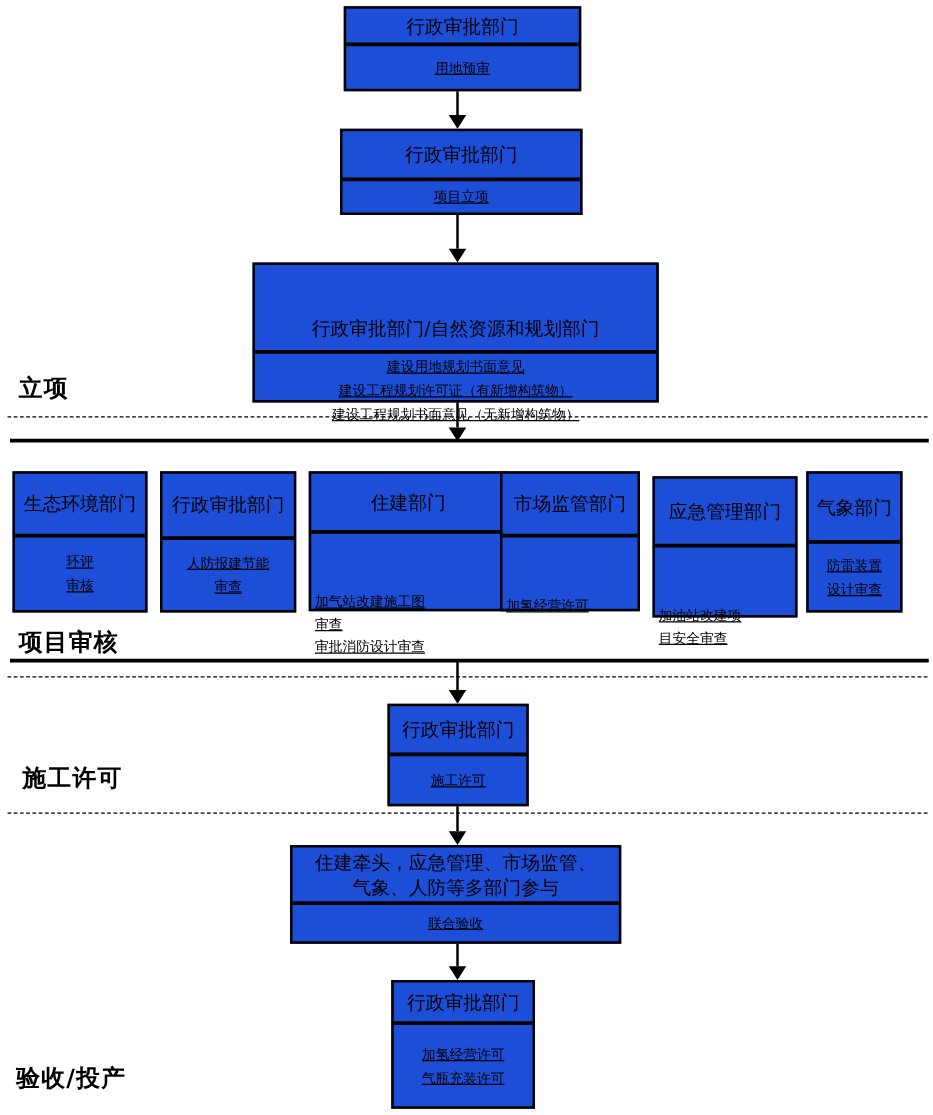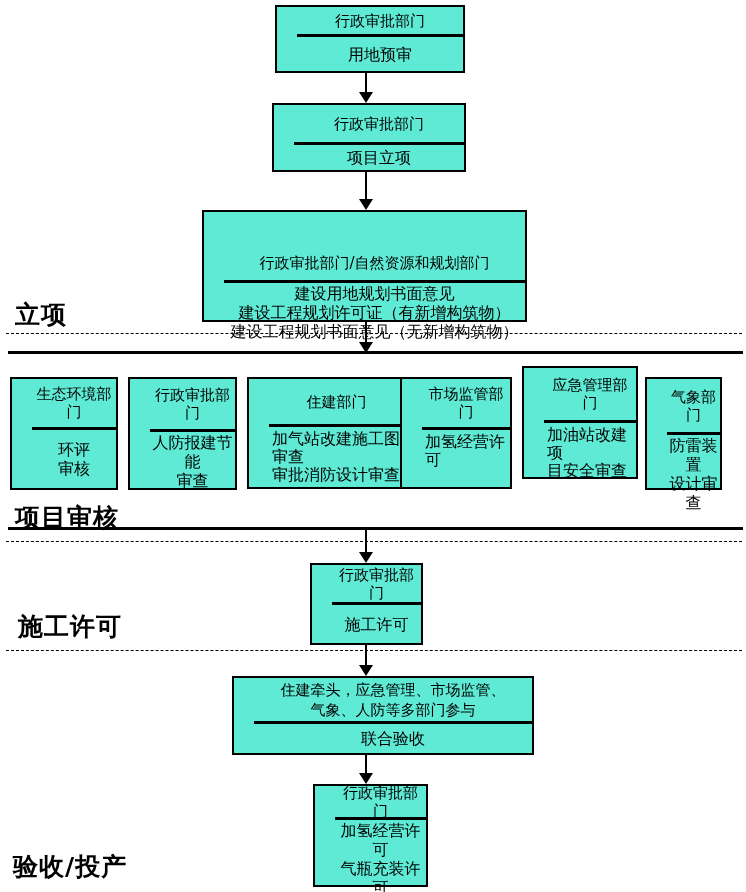--- a/index.html
+++ b/index.html
@@ -1,45 +1,45 @@
 <!DOCTYPE html>
 <html><head>
 <meta charset="utf-8">
 <style>
   html,body{margin:0;padding:0;background:#fff;}
   .canvas{
     position:relative;width:746px;height:892px;background:#ffffff;
     font-family:"DejaVu Sans","Liberation Sans",sans-serif;color:#000;overflow:hidden;
   }
   
-  .node{position:absolute;border:2px solid #000;background:#5eead4;box-sizing:border-box;
-        display:flex;flex-direction:column;padding-left:20px;}
+  .node{position:absolute;border:2px solid #000;background:#1d4ed8;box-sizing:border-box;
+        display:flex;flex-direction:column;}
   .node .hdr{flex:none;border-bottom:3px solid #000;display:flex;align-items:center;
              justify-content:center;text-align:center;white-space:pre-line;
              font-size:15px;line-height:18px;box-sizing:border-box;padding:1px 2px;}
   .node .bdy{flex:1;display:flex;align-items:center;justify-content:center;text-align:center;
-             white-space:pre-line;font-size:16px;line-height:19px;box-sizing:border-box;padding:1px 2px;}
+             white-space:pre-line;font-size:11px;line-height:19px;box-sizing:border-box;padding:1px 2px;text-decoration:underline;}
   .node .bdy.tl{align-items:flex-start;justify-content:flex-start;text-align:left;
-                padding:3px 3px;line-height:18px;}
+                padding:3px 3px;line-height:18px;margin-top:43px;}
 
   .node-a{left:275px;top:5px;width:190px;height:68px;}   .node-a .hdr{height:30px;}
   .node-b{left:272px;top:103px;width:194px;height:69px;} .node-b .hdr{height:40px;}
   .node-c{left:202px;top:210px;width:325px;height:112px;}.node-c .hdr{height:38px;margin-top:33px;}
   .node-r1{left:10px;top:377px;width:108px;height:113px;} .node-r1 .hdr{height:51px;}
   .node-r2{left:128px;top:377px;width:109px;height:113px;}.node-r2 .hdr{height:53px;}
   .node-r3{left:247px;top:377px;width:159px;height:112px;}.node-r3 .hdr{height:48px;}
   .node-r4{left:400px;top:377px;width:112px;height:112px;}.node-r4 .hdr{height:51px;}
-  .node-r5{left:522px;top:366px;width:116px;height:113px;}.node-r5 .hdr{height:55px;}
+  .node-r5{left:522px;top:381px;width:116px;height:113px;}.node-r5 .hdr{height:55px;}
   .node-r6{left:645px;top:377px;width:77px;height:113px;} .node-r6 .hdr{height:56px;}
   .node-d{left:310px;top:563px;width:113px;height:82px;}  .node-d .hdr{height:40px;}
-  .node-e{left:232px;top:676px;width:302px;height:79px;}  .node-e .hdr{height:46px;line-height:20px;}
+  .node-e{left:232px;top:676px;width:265px;height:79px;}  .node-e .hdr{height:46px;line-height:20px;}
   .node-f{left:313px;top:784px;width:115px;height:103px;} .node-f .hdr{height:34px;}
 
   
-  .stage-label{position:absolute;font-weight:bold;font-size:25px;letter-spacing:1px;
+  .stage-label{position:absolute;font-weight:bold;font-size:19px;letter-spacing:1px;
                font-family:"DejaVu Serif","Liberation Serif",serif;}
   .l1{left:15px;top:298px;}
   .l2{left:15px;top:501px;}
   .l3{left:18px;top:610px;}
   .l4{left:13px;top:850px;}
 
   
   .sep-dash{position:absolute;left:6px;right:4px;height:0;border-top:1px dashed #000;}
   .sep-thick{position:absolute;left:8px;right:3px;height:3px;background:#000;}
   .sd1{top:333px;} .st1{top:351px;}

